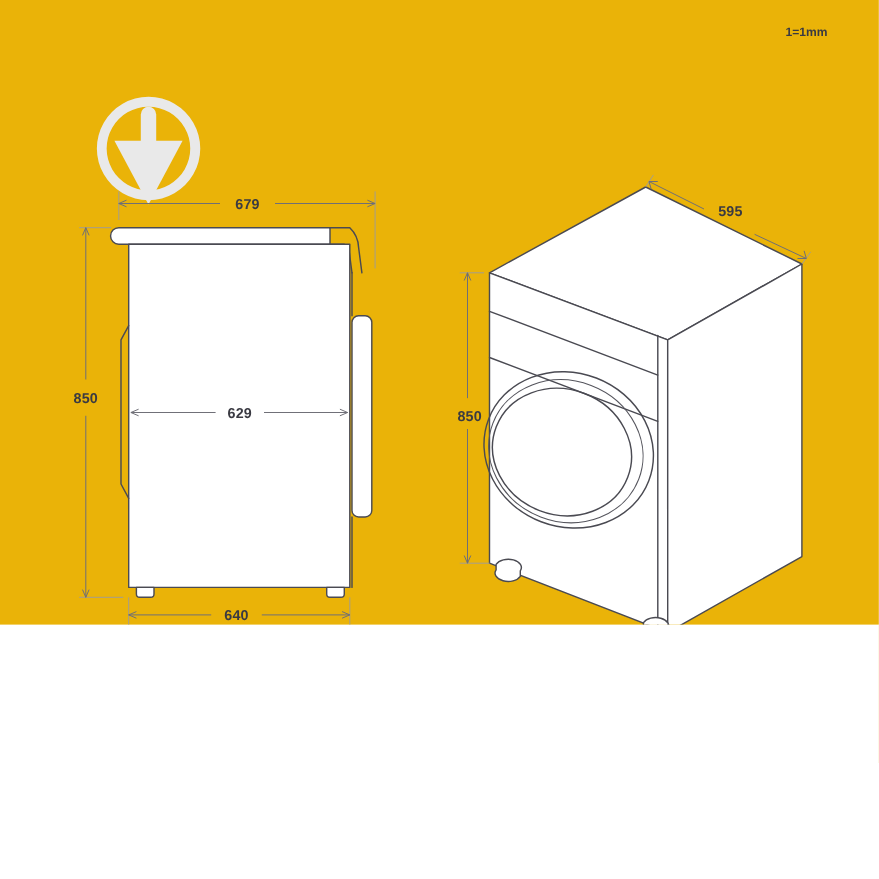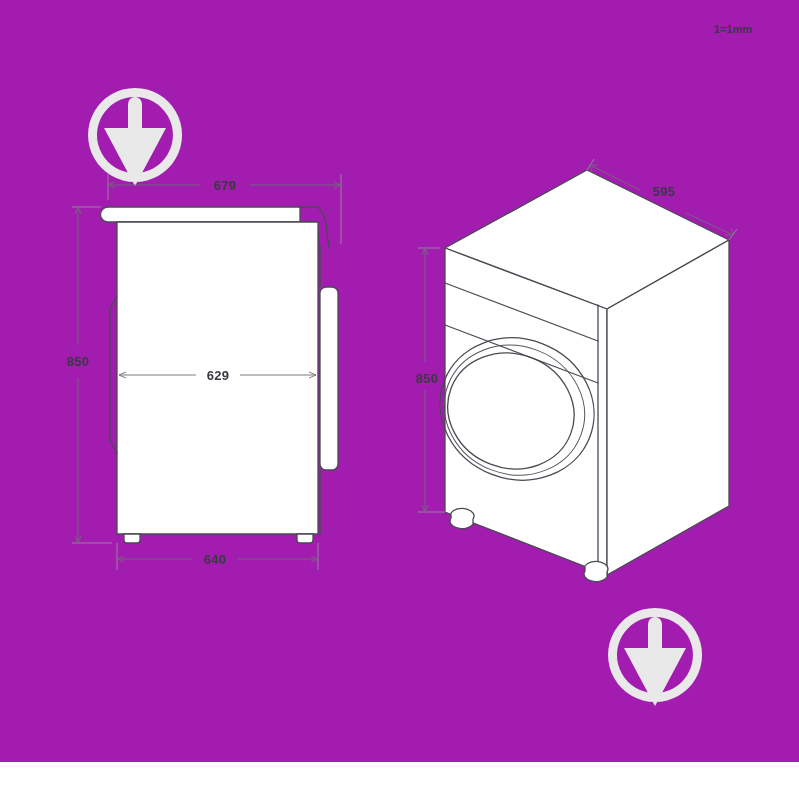--- a/index.html
+++ b/index.html
@@ -6,22 +6,22 @@
     margin: 0;
     padding: 0;
     background: #ffffff;
   }
   body {
     font-family: "Liberation Sans", sans-serif;
   }
   #page {
     position: relative;
     width: 799px;
-    height: 762px;
-    background: #a21caf;
+    height: 568px;
+    background: #eab308;
     overflow: hidden;
   }
   #drawing {
     position: absolute;
     left: 0;
     top: 0;
     width: 799px;
     height: 799px;
   }
   .dim-text {

